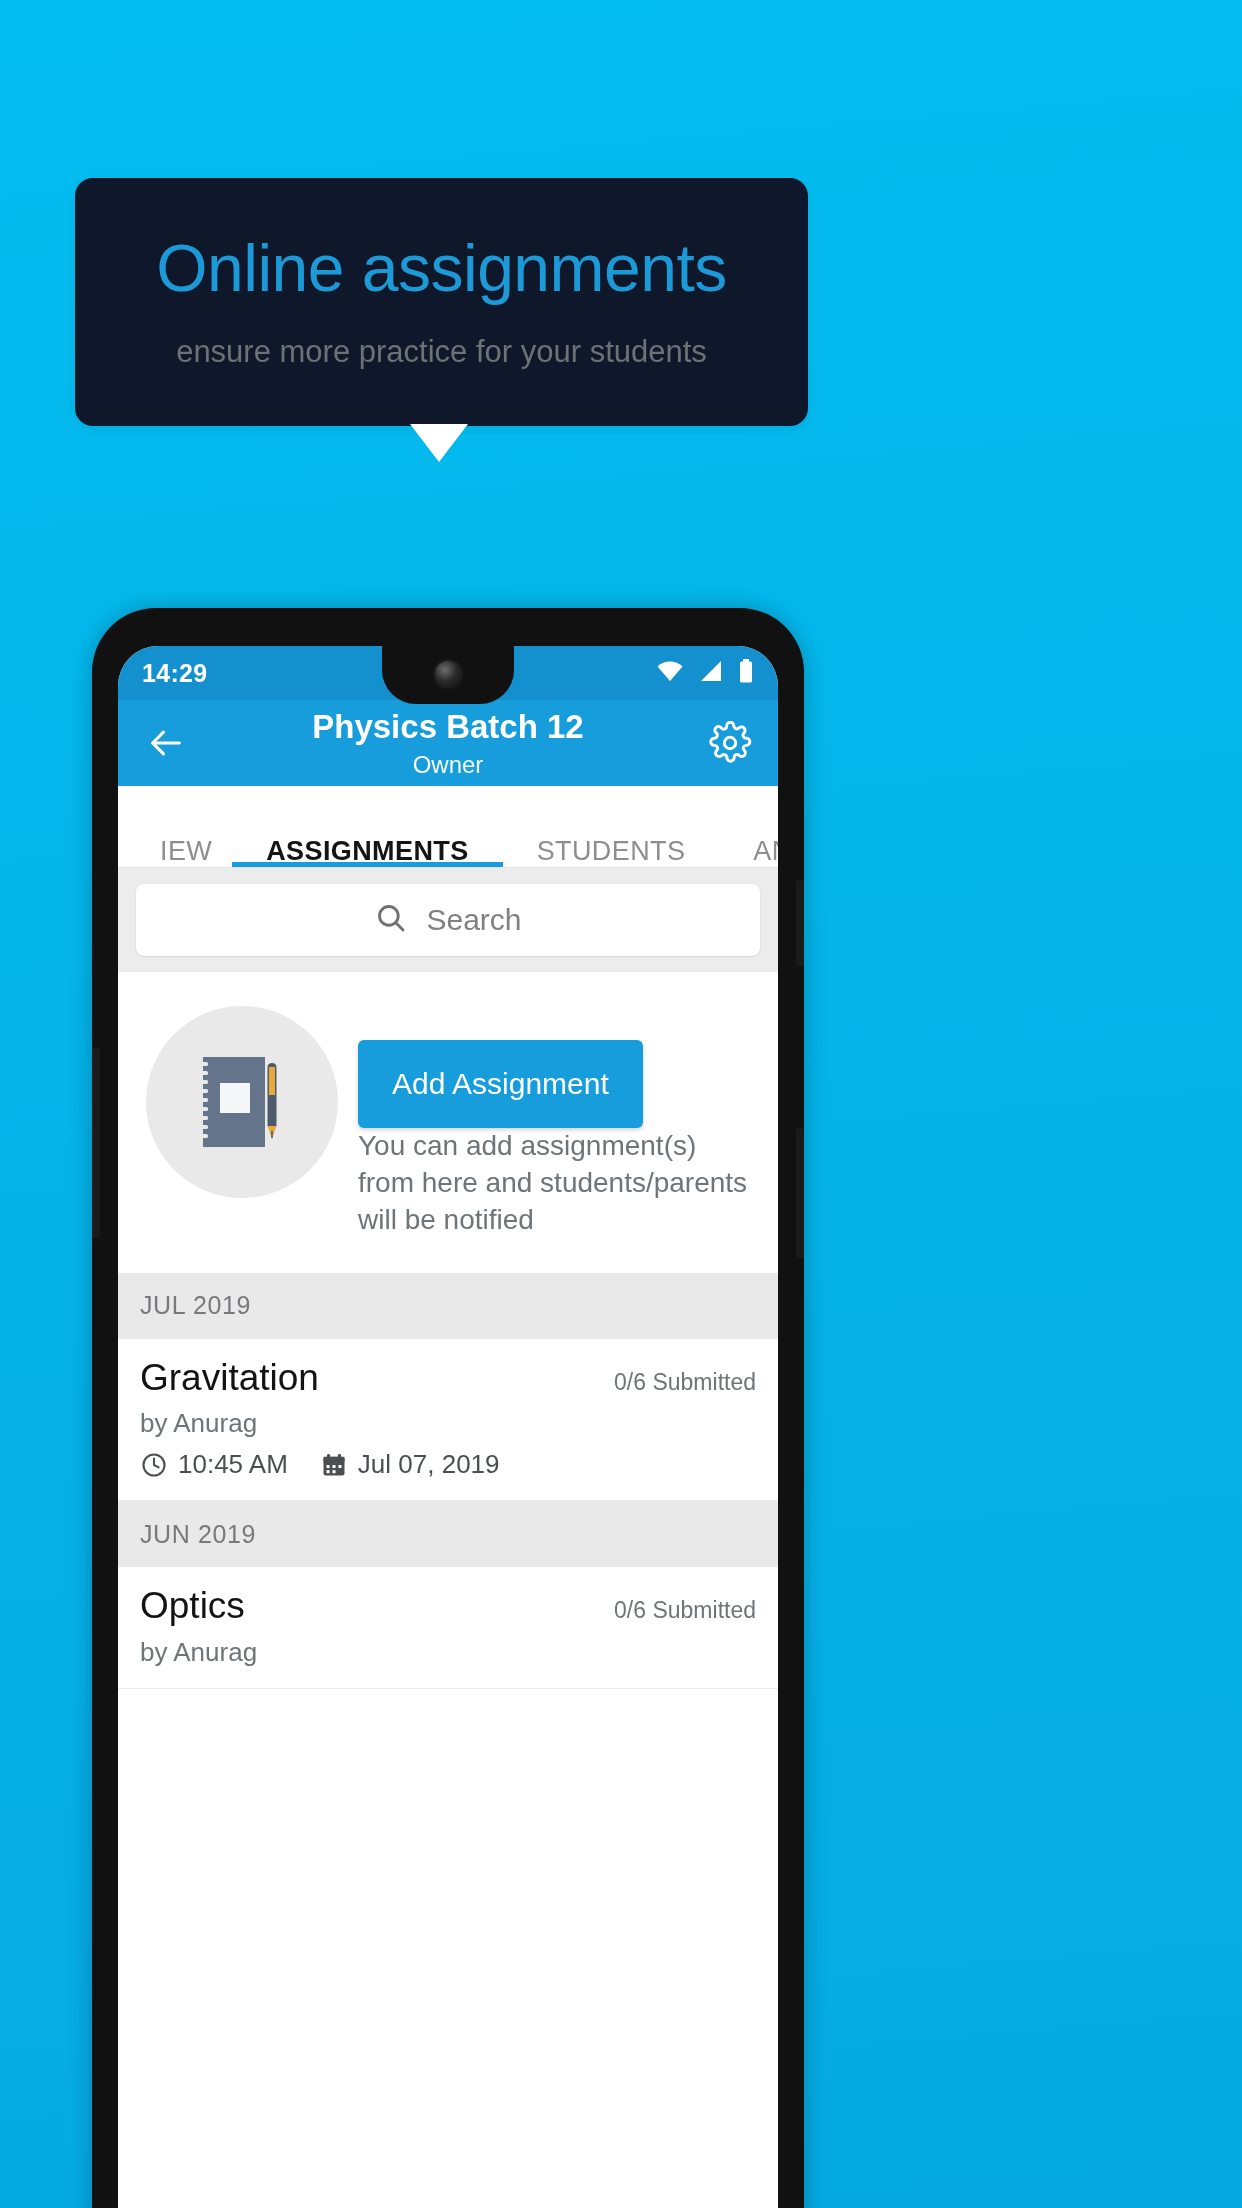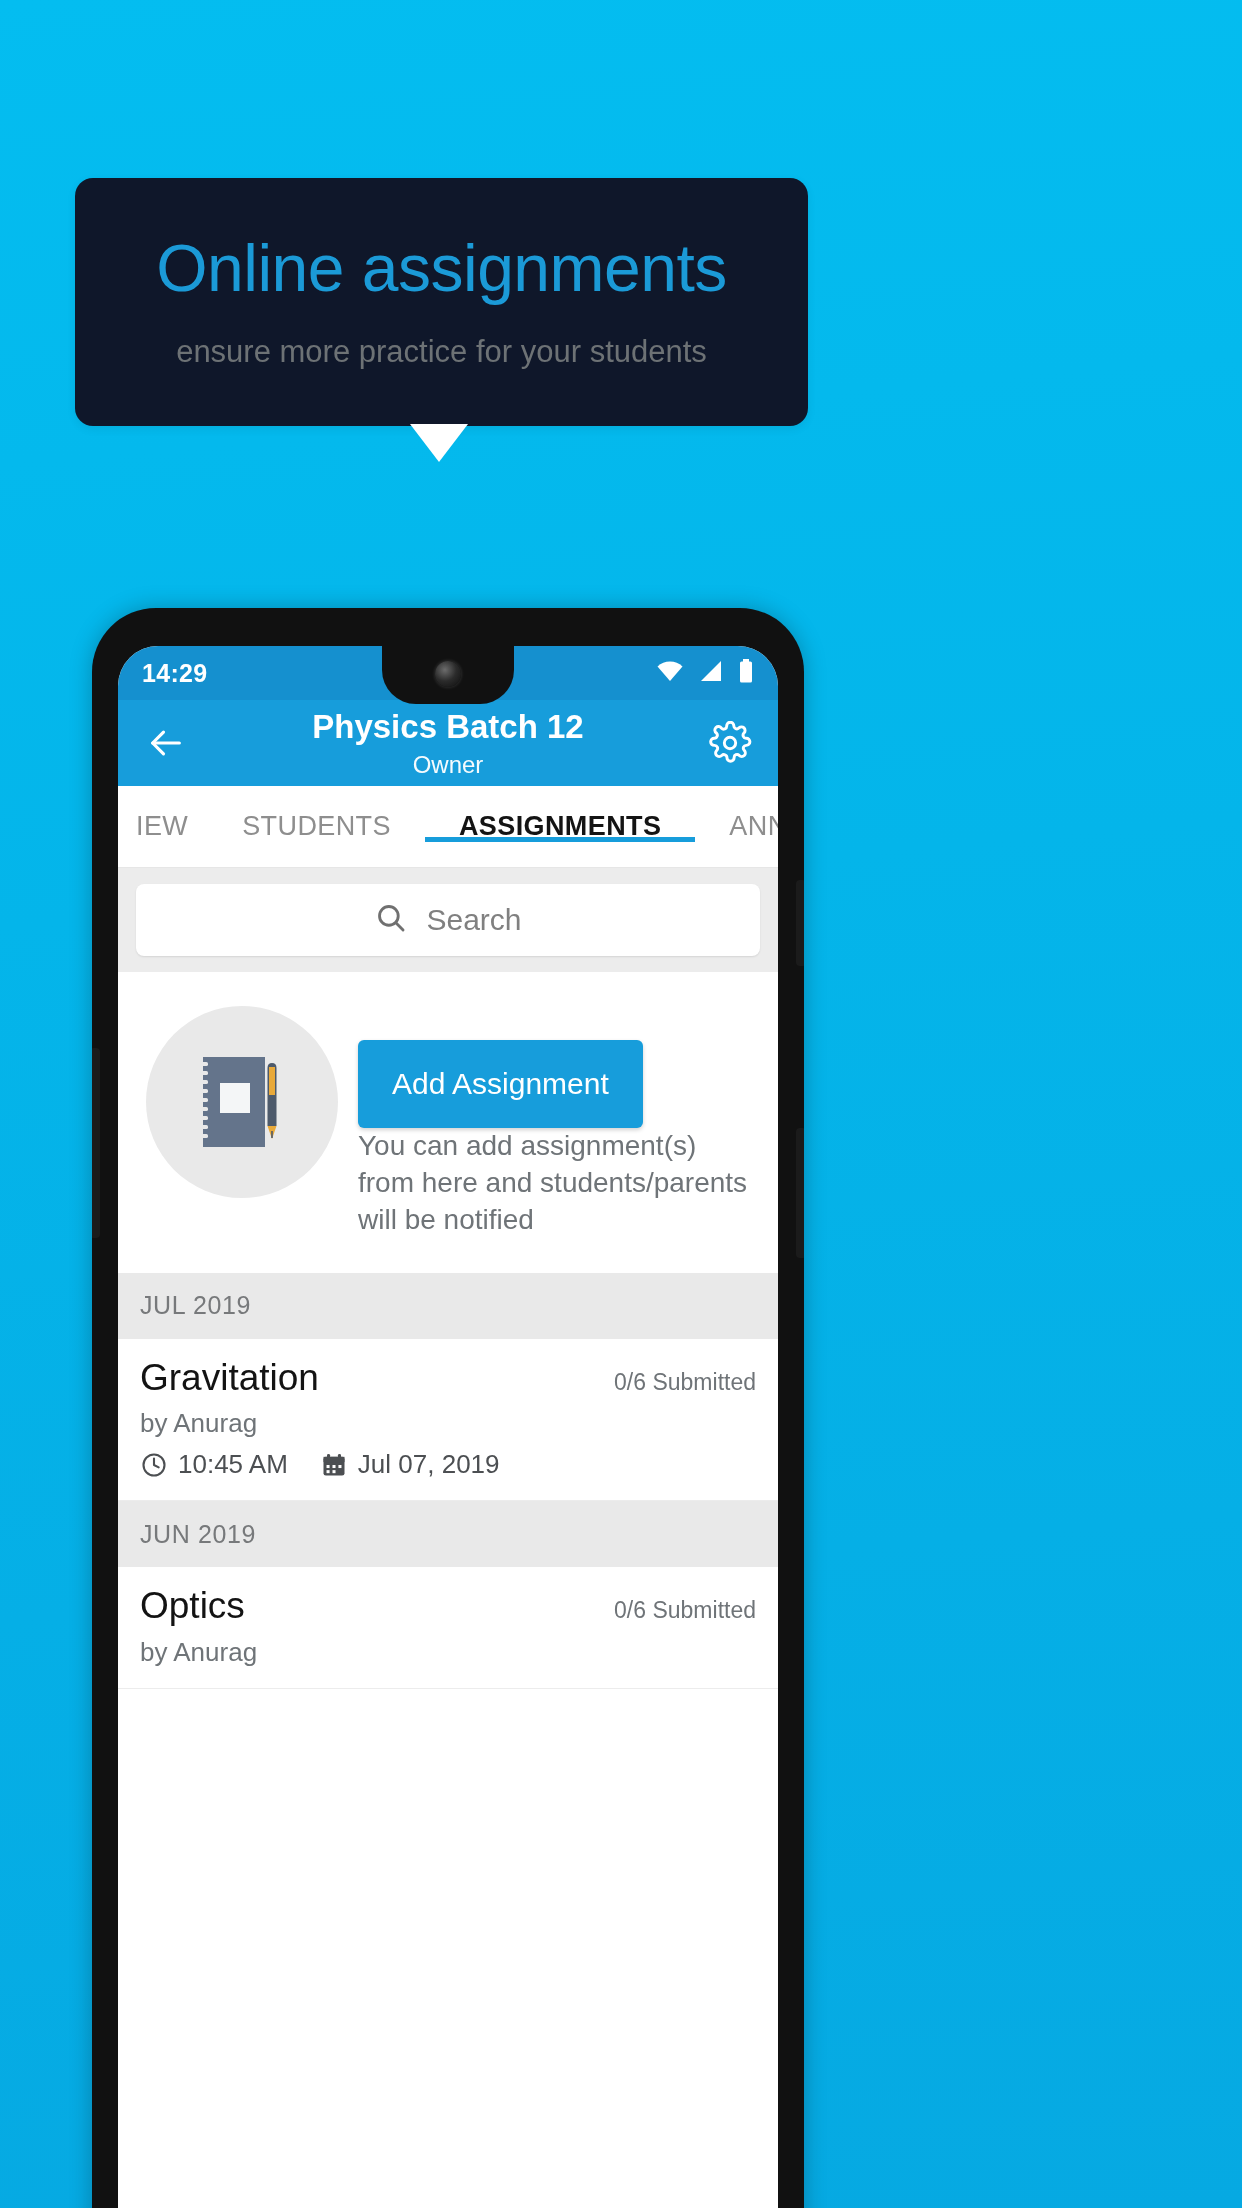--- a/index.html
+++ b/index.html
@@ -150,24 +150,25 @@
     font-weight:400;
     margin-top:5px;
     opacity:.96;
   }
 
   
   #tabs {
     height:82px;
     background:#ffffff;
     display:flex;
-    align-items:center;
+    align-items:flex-end;
     position:relative;
     overflow:hidden;
     border-bottom:1px solid #e6e6e6;
+    padding-left:24px;
   }
   .tab {
     display:flex;
     align-items:center;
     justify-content:center;
     font-size:27px;
     font-weight:400;
     color:#8e8e8e;
     letter-spacing:.4px;
     white-space:nowrap;
@@ -360,25 +361,25 @@
           <circle cx="12" cy="12" r="3.1"></circle>
           <path d="M19.4 14.2a1.6 1.6 0 0 0 .33 1.76l.06.06a1.95 1.95 0 1 1-2.76 2.76l-.06-.06a1.6 1.6 0 0 0-1.76-.33 1.6 1.6 0 0 0-.97 1.47v.17a1.95 1.95 0 1 1-3.9 0v-.09a1.6 1.6 0 0 0-1.05-1.47 1.6 1.6 0 0 0-1.76.33l-.06.06a1.95 1.95 0 1 1-2.76-2.76l.06-.06a1.6 1.6 0 0 0 .33-1.76 1.6 1.6 0 0 0-1.47-.97H3.4a1.95 1.95 0 1 1 0-3.9h.09a1.6 1.6 0 0 0 1.47-1.05 1.6 1.6 0 0 0-.33-1.76l-.06-.06A1.95 1.95 0 1 1 7.33 3.9l.06.06a1.6 1.6 0 0 0 1.76.33h.08a1.6 1.6 0 0 0 .97-1.47V2.6a1.95 1.95 0 1 1 3.9 0v.09a1.6 1.6 0 0 0 .97 1.47 1.6 1.6 0 0 0 1.76-.33l.06-.06a1.95 1.95 0 1 1 2.76 2.76l-.06.06a1.6 1.6 0 0 0-.33 1.76v.08a1.6 1.6 0 0 0 1.47.97h.17a1.95 1.95 0 1 1 0 3.9h-.09a1.6 1.6 0 0 0-1.47.97z"></path>
         </svg>
       </div>
     </div>
 
     <div id="tabs">
       <div class="tab cut-left">
         <span>IEW</span>
       </div>
+      <div class="tab normal active">
+        <span>ASSIGNMENTS</span>
+      </div>
       <div class="tab normal">
         <span>STUDENTS</span>
-      </div>
-      <div class="tab normal active">
-        <span>ASSIGNMENTS</span>
       </div>
       <div class="tab normal">
         <span>ANNOUNCEM</span>
       </div>
     </div>
 
     <div id="search-wrap">
       <div id="search-box">
         <span>
           <svg width="34" height="34" viewBox="0 0 24 24" fill="none" stroke="#707070" stroke-width="2" stroke-linecap="round">

